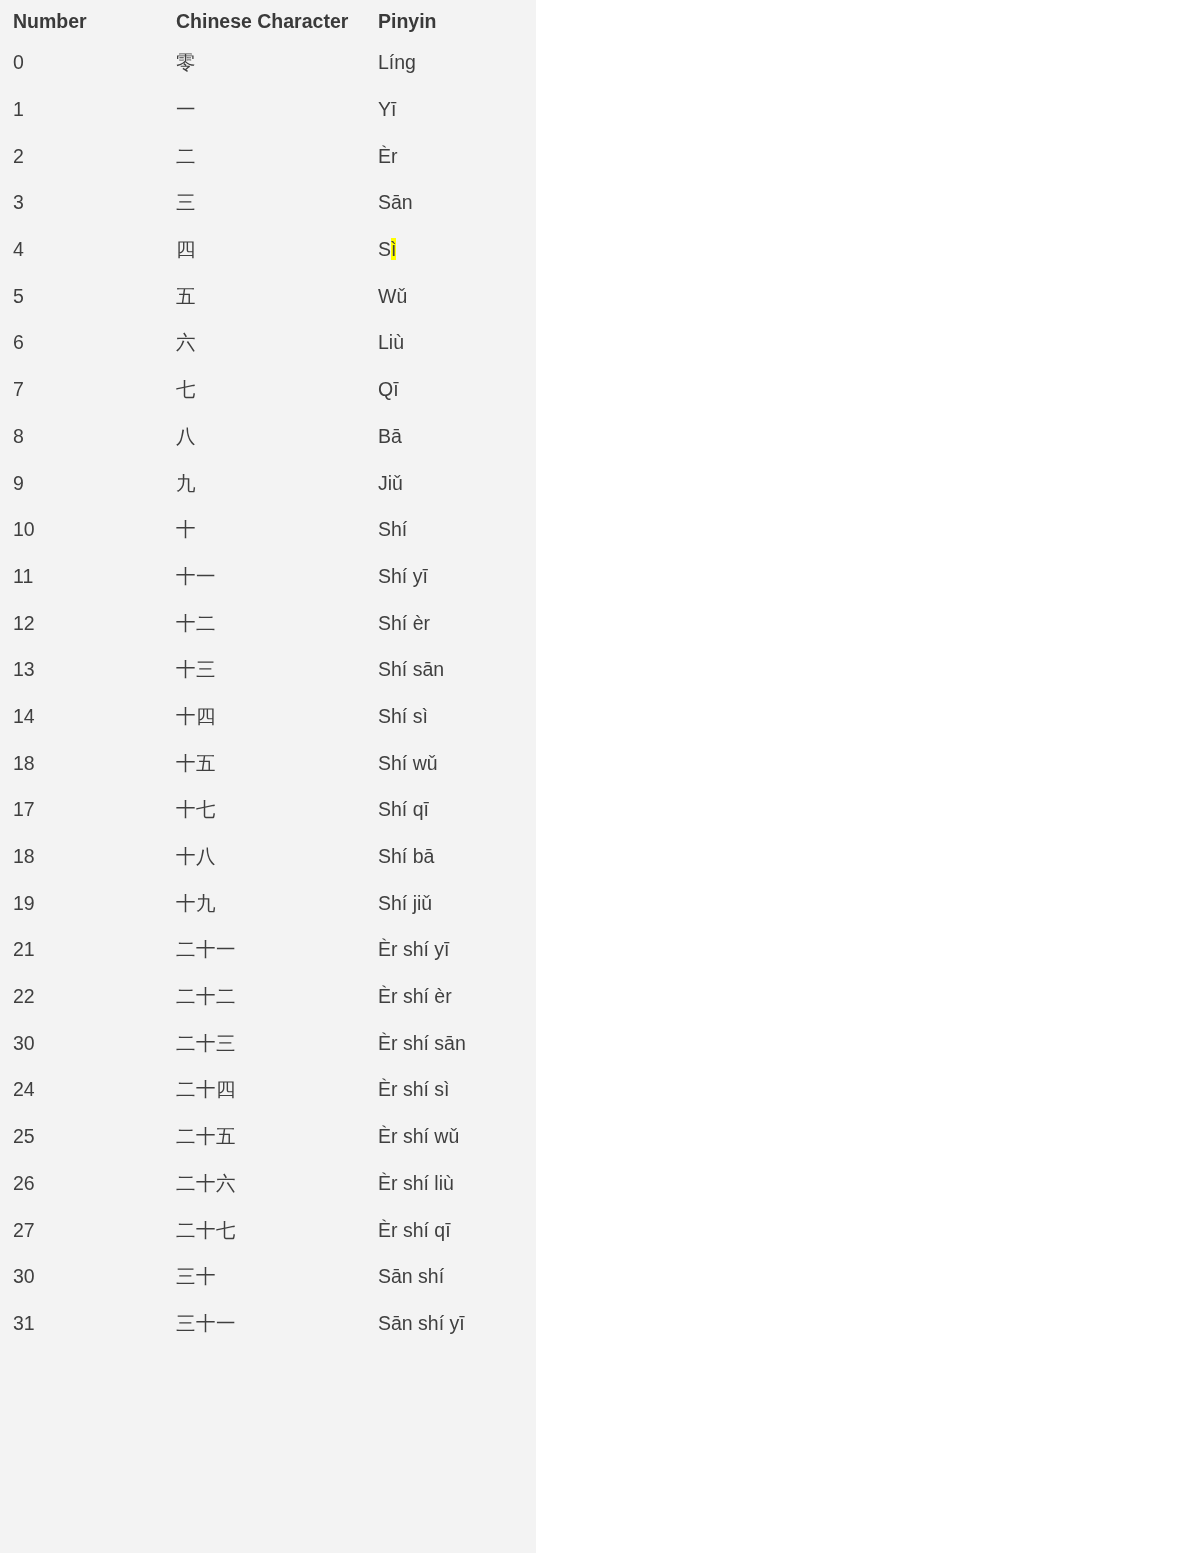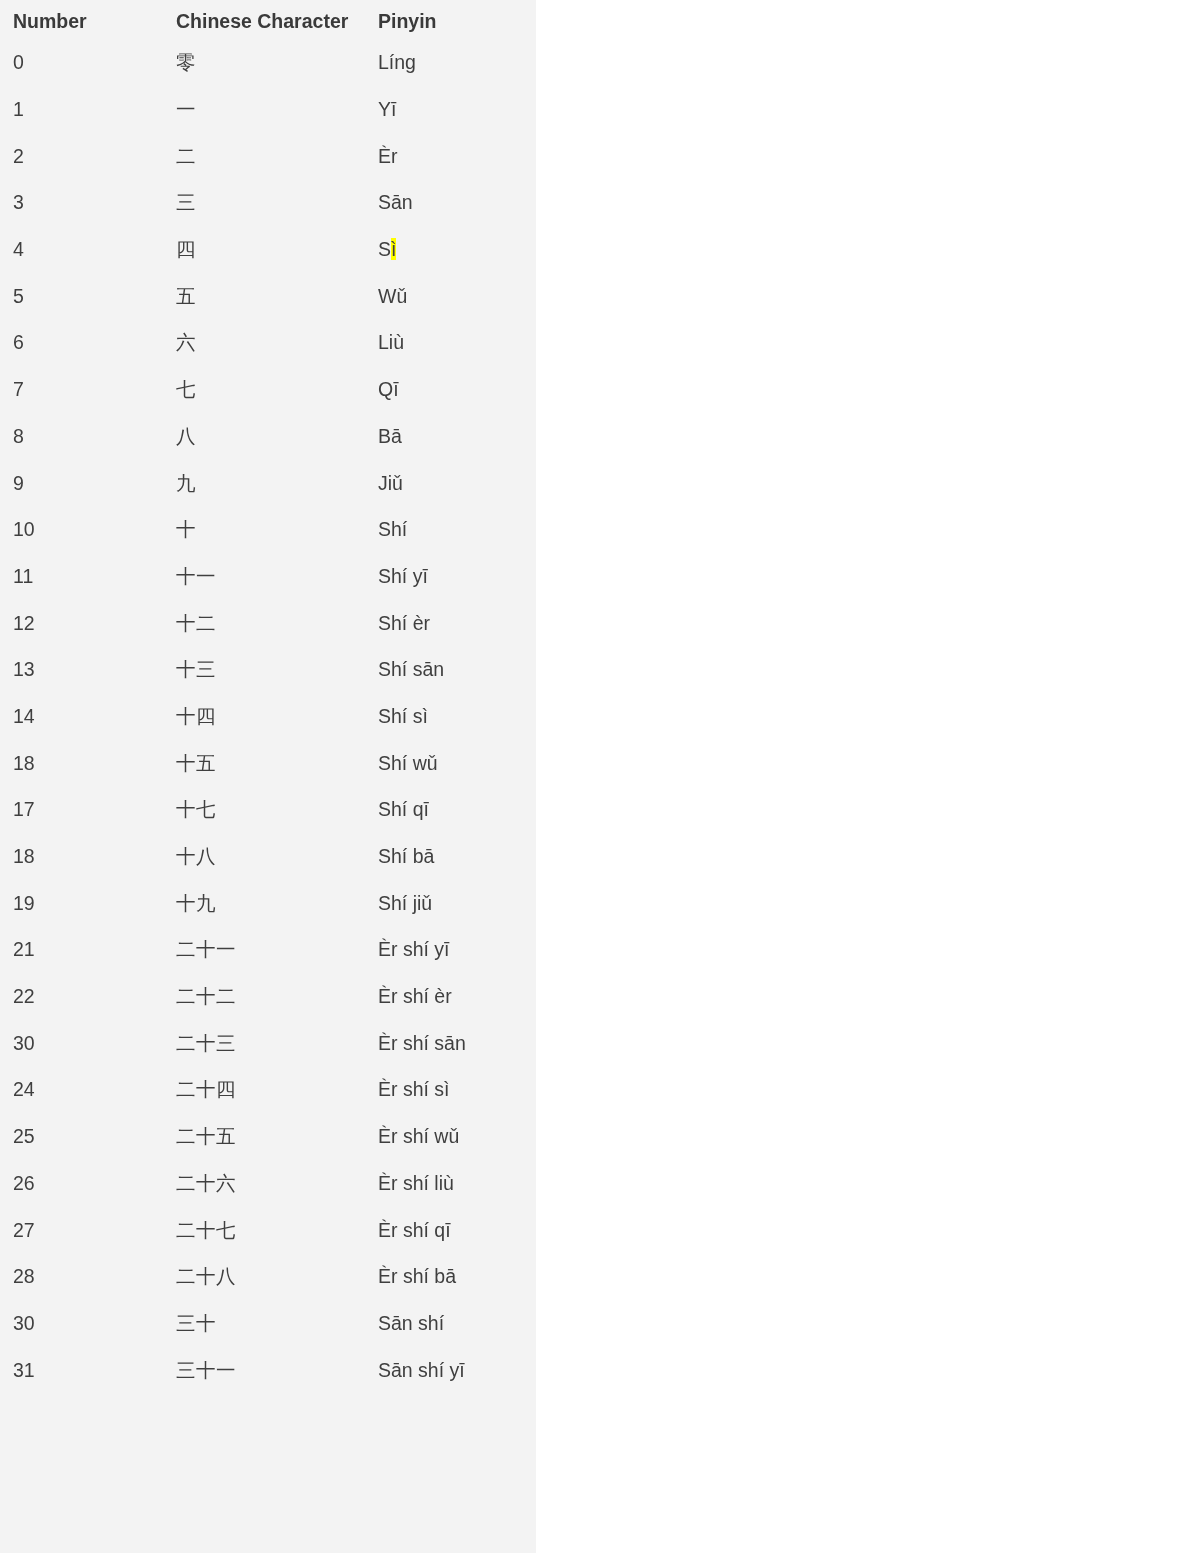--- a/index.html
+++ b/index.html
@@ -209,25 +209,20 @@
           <td class="cell-number">26</td>
           <td class="cell-chinese">二十六</td>
           <td class="cell-pinyin">Èr shí liù</td>
         </tr>
         <tr>
           <td class="cell-number">27</td>
           <td class="cell-chinese">二十七</td>
           <td class="cell-pinyin">Èr shí qī</td>
         </tr>
         <tr>
-          <td class="cell-number">28</td>
-          <td class="cell-chinese">二十八</td>
-          <td class="cell-pinyin">Èr shí bā</td>
-        </tr>
-        <tr>
           <td class="cell-number">30</td>
           <td class="cell-chinese">三十</td>
           <td class="cell-pinyin">Sān shí</td>
         </tr>
         <tr>
           <td class="cell-number">31</td>
           <td class="cell-chinese">三十一</td>
           <td class="cell-pinyin">Sān shí yī</td>
         </tr>
       </tbody>

